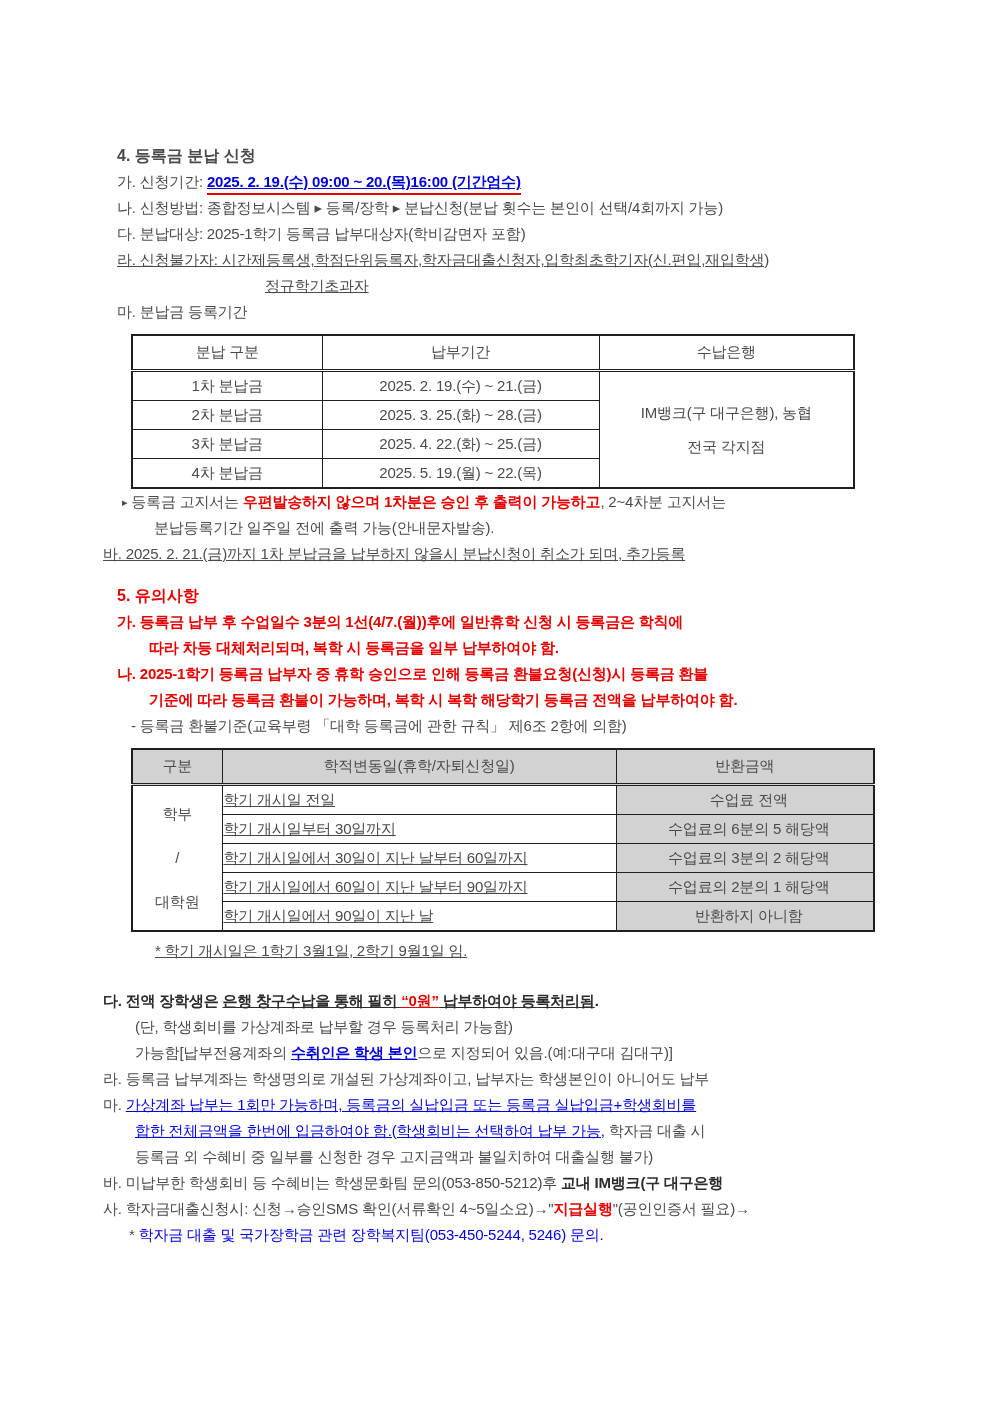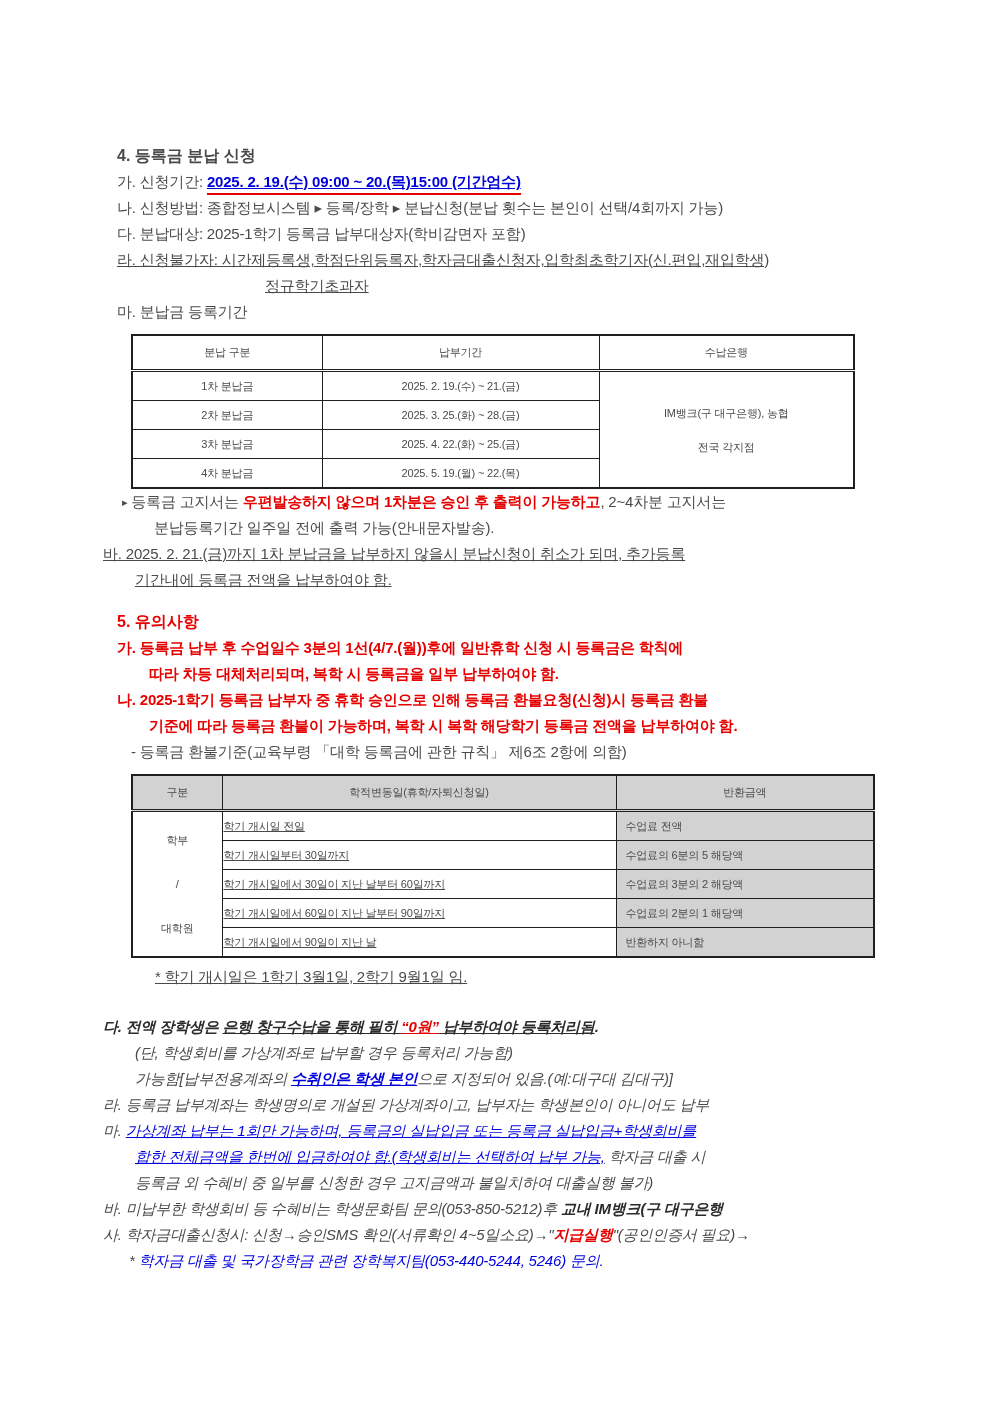--- a/index.html
+++ b/index.html
@@ -30,48 +30,48 @@
   .black{color:var(--black);}
   .cont{padding-left:32px;}
   .cont-deep{padding-left:148px;}
   .date-hl{
     color:var(--blue);font-weight:bold;text-decoration:underline;
     border-bottom:2px solid var(--red);display:inline-block;line-height:22px;
   }
   
   table{border-collapse:collapse;table-layout:fixed;}
   .tbl{border:2px solid var(--border);color:var(--body);}
-  .tbl th,.tbl td{border:1px solid var(--border);font-size:11px;font-weight:normal;letter-spacing:-0.2px;}
+  .tbl th,.tbl td{border:1px solid var(--border);font-size:15px;font-weight:normal;letter-spacing:-0.2px;}
   .tbl th{border-bottom:3px double var(--border);height:31px;text-align:center;}
   .tbl1{margin:9px 0 0 28px;width:722px;}
   .tbl1 td{height:26px;text-align:center;}
   .bank-cell div{line-height:34px;}
   .tbl2{margin:9px 0 0 28px;width:742px;}
   .tbl2 th{background:var(--gray);}
   .tbl2 td{height:26px;}
   .tbl2 .c-date{text-align:left;text-decoration:underline;}
-  .tbl2 .c-refund{text-align:left;padding-left:9px;background:var(--gray);}
+  .tbl2 .c-refund{text-align:center;padding-left:9px;background:var(--gray);}
   .tbl2 .c-cat{text-align:center;}
   .cat-stack div{line-height:44px;}
   .footnote{margin-top:6px;padding-left:52px;}
   .notes-block{margin-top:0;}
   .sec5{margin-top:16px;}
-  .bottom-block{margin-top:24px;font-style:italic;}
+  .bottom-block{margin-top:24px;}
   .bullet-line{margin-left:19px;}
   .tri{font-size:11px;vertical-align:1px;}
 </style>
 </head>
 <body>
 
 <div class="content">
 
   <div class="sec4">
     <div class="sec-title">4. 등록금 분납 신청</div>
     <div class="line">
-      <span>가. 신청기간: </span><span class="date-hl">2025. 2. 19.(수) 09:00 ~ 20.(목)15:00 (기간엄수)</span>
+      <span>가. 신청기간: </span><span class="date-hl">2025. 2. 19.(수) 09:00 ~ 20.(목)16:00 (기간엄수)</span>
     </div>
     <div class="line">나. 신청방법: 종합정보시스템 ▸ 등록/장학 ▸ 분납신청(분납 횟수는 본인이 선택/4회까지 가능)</div>
     <div class="line">다. 분납대상: 2025-1학기 등록금 납부대상자(학비감면자 포함)</div>
     <div class="line ul">라. 신청불가자: 시간제등록생,학점단위등록자,학자금대출신청자,입학최초학기자(신.편입,재입학생)</div>
     <div class="line"><span class="cont-deep ul" style="padding-left:0;margin-left:148px;text-decoration:underline;">정규학기초과자</span></div>
     <div class="line">마. 분납금 등록기간</div>
   </div>
 
   <table class="tbl tbl1">
     <colgroup>
@@ -110,21 +110,20 @@
     </tbody>
   </table>
 
   <div class="notes-block">
     <div class="line bullet-line">
       <span class="tri">▸</span>
       <span>등록금 고지서는 </span><span class="red bold">우편발송하지 않으며 1차분은 승인 후 출력이 가능하고</span><span>, 2~4차분 고지서는</span>
     </div>
     <div class="line bullet-line"><span class="cont">분납등록기간 일주일 전에 출력 가능(안내문자발송).</span></div>
     <div class="line ul">바. 2025. 2. 21.(금)까지 1차 분납금을 납부하지 않을시 분납신청이 취소가 되며, 추가등록</div>
-    <div class="line"><span class="cont ul">기간내에 등록금 전액을 납부하여야 함.</span></div>
   </div>
 
   <div class="sec5">
     <div class="sec-title red" style="margin-left:14px;">5. 유의사항</div>
     <div class="line red bold" style="margin-left:14px;">가. 등록금 납부 후 수업일수 3분의 1선(4/7.(월))후에 일반휴학 신청 시 등록금은 학칙에</div>
     <div class="line red bold" style="margin-left:14px;"><span class="cont">따라 차등 대체처리되며, 복학 시 등록금을 일부 납부하여야 함.</span></div>
     <div class="line red bold" style="margin-left:14px;">나. 2025-1학기 등록금 납부자 중 휴학 승인으로 인해 등록금 환불요청(신청)시 등록금 환불</div>
     <div class="line red bold" style="margin-left:14px;"><span class="cont">기준에 따라 등록금 환불이 가능하며, 복학 시 복학 해당학기 등록금 전액을 납부하여야 함.</span></div>
     <div class="line" style="margin-left:28px;">- 등록금 환불기준(교육부령 「대학 등록금에 관한 규칙」 제6조 2항에 의함)</div>
   </div>
@@ -189,17 +188,17 @@
       <span class="cont blue ul">합한 전체금액을 한번에 입금하여야 함.(학생회비는 선택하여 납부 가능,</span><span> 학자금 대출 시</span>
     </div>
     <div class="line"><span class="cont">등록금 외 수혜비 중 일부를 신청한 경우 고지금액과 불일치하여 대출실행 불가)</span></div>
     <div class="line">
       <span>바. 미납부한 학생회비 등 수혜비는 학생문화팀 문의(053-850-5212)후 </span><span class="bold black">교내 IM뱅크(구 대구은행</span>
     </div>
     <div class="line">
       <span>사. 학자금대출신청시: 신청→승인SMS 확인(서류확인 4~5일소요)→"</span><span class="red bold">지급실행</span><span>"(공인인증서 필요)→</span>
     </div>
     <div class="line">
-      <span class="cont" style="padding-left:26px;">* </span><span class="blue">학자금 대출 및 국가장학금 관련 장학복지팀(053-440-5244, 5246) 문의.</span>
+      <span class="cont" style="padding-left:26px;">* </span><span class="blue">학자금 대출 및 국가장학금 관련 장학복지팀(053-450-5244, 5246) 문의.</span>
     </div>
   </div>
 
 </div>
 
 </body></html>

